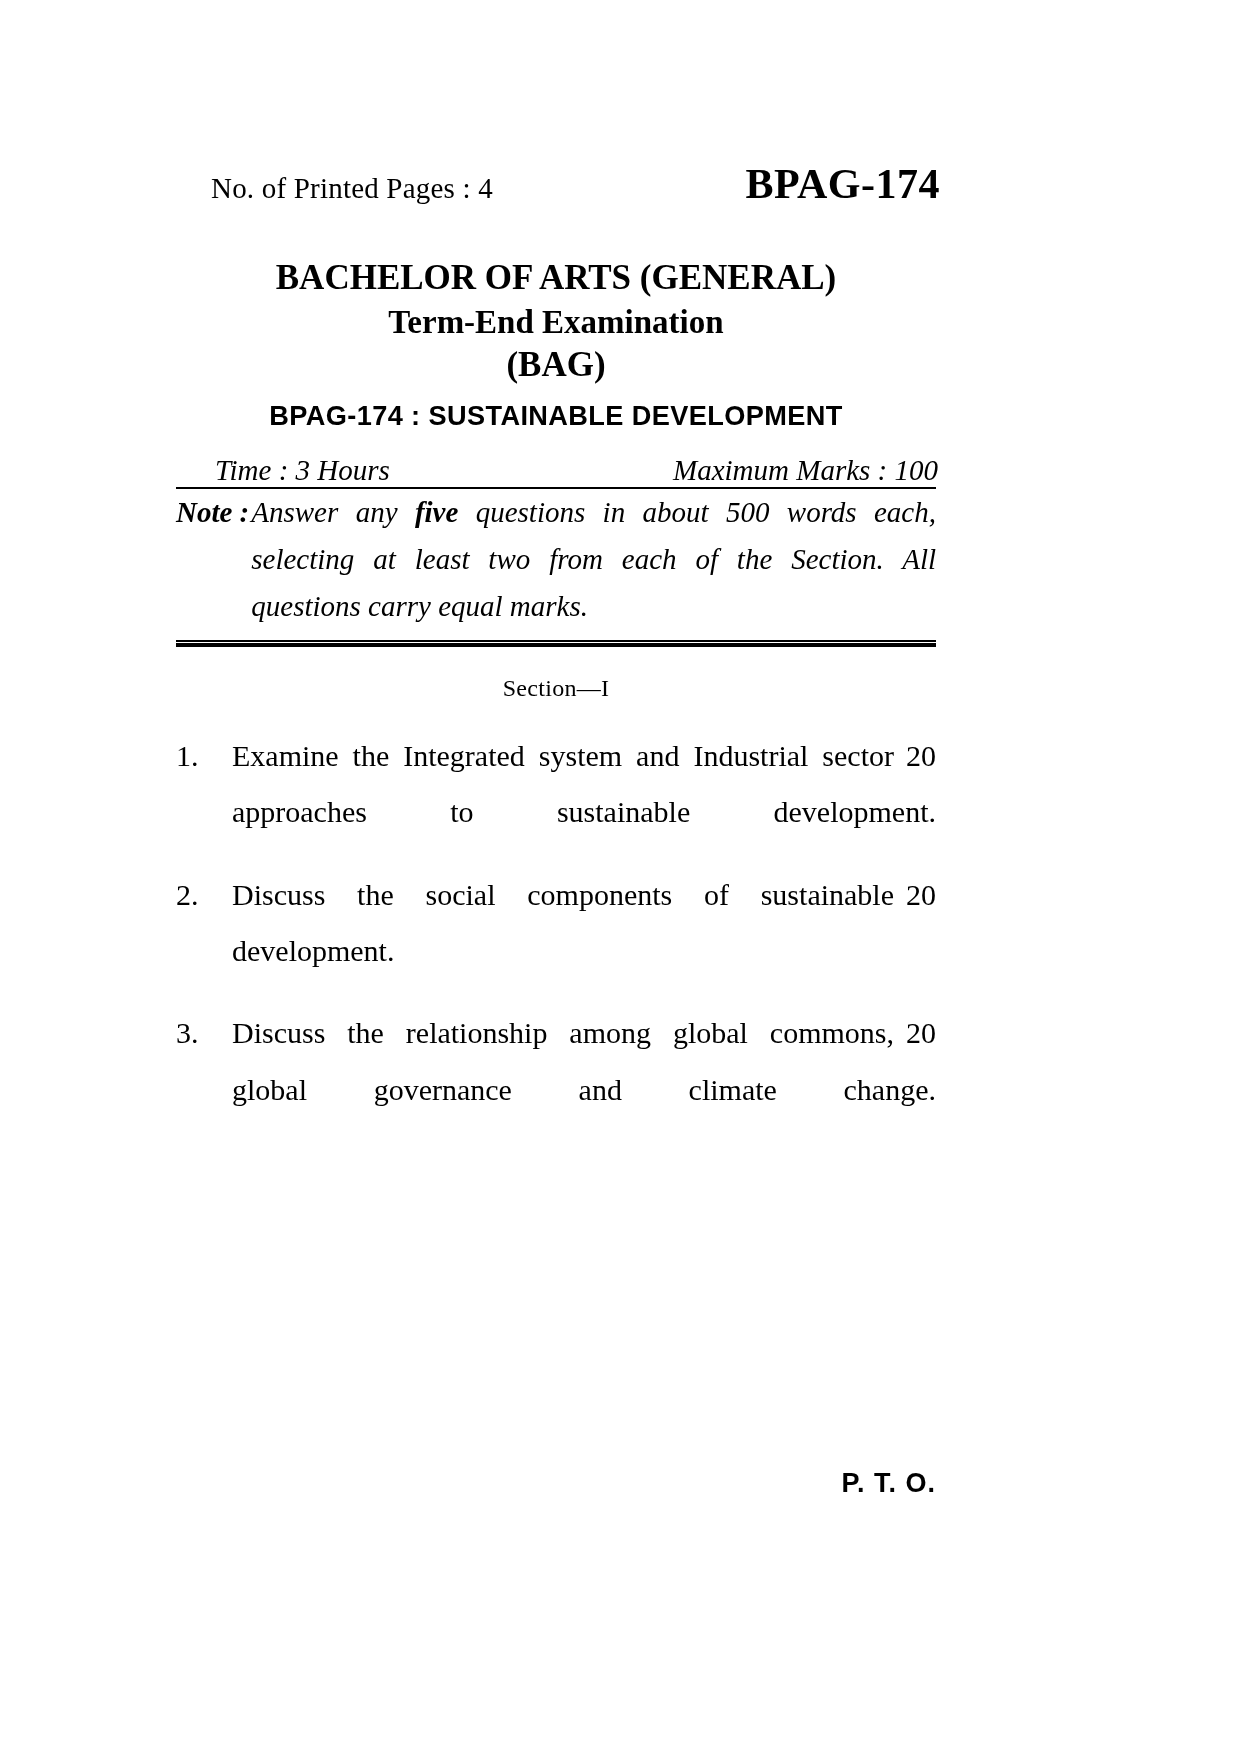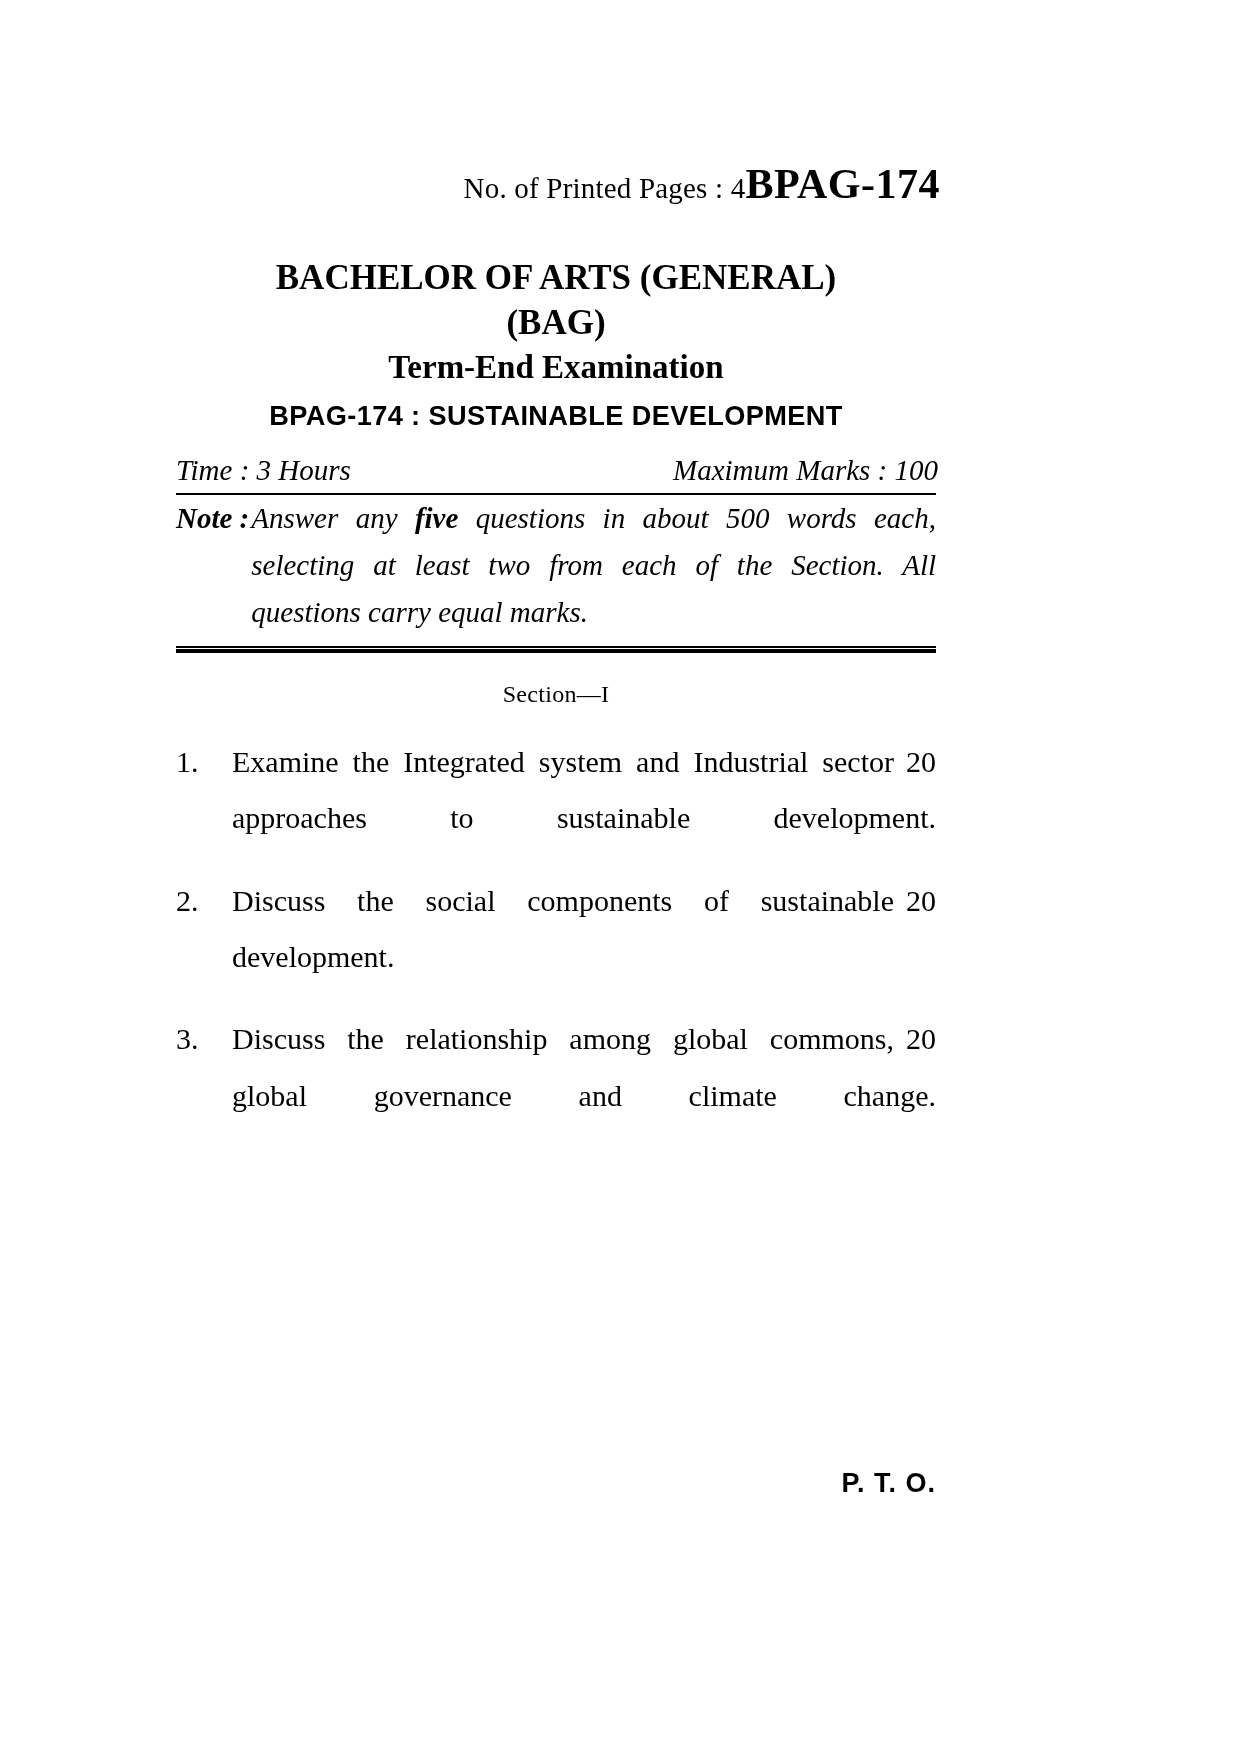--- a/index.html
+++ b/index.html
@@ -26,22 +26,23 @@
     position: absolute;
     left: 176px;
     top: 160px;
     width: 760px;
   }
 
   
   .header-row {
     display: flex;
     align-items: baseline;
-    justify-content: flex-end;
+    justify-content: space-between;
     height: 56px;
+    margin-left: 35px;
   }
   .printed-pages {
     font-family: "Liberation Serif", "DejaVu Serif", serif;
     font-size: 29px;
     letter-spacing: 0.2px;
     white-space: nowrap;
   }
   .paper-code {
     font-family: "Liberation Serif", "DejaVu Serif", serif;
     font-size: 42px;
@@ -79,21 +80,21 @@
   }
 
   
   .time-marks {
     display: flex;
     justify-content: space-between;
     align-items: baseline;
     font-style: italic;
     font-size: 29px;
     margin-top: 22px;
-    padding-bottom: 6px;
+    margin-left: 39px;
   }
   .time-marks .tm-left { white-space: nowrap; }
   .time-marks .tm-right { white-space: nowrap; margin-right: -2px; }
 
   .rule-single {
     border: 0;
     border-top: 2.5px solid #000;
     margin: 0 0 0 0;
     width: 100%;
   }
@@ -182,22 +183,22 @@
 <div class="page">
   <div class="content">
 
     <div class="header-row">
       <div class="printed-pages">No. of Printed Pages : 4</div>
       <div class="paper-code">BPAG-174</div>
     </div>
 
     <div class="title-block">
       <div class="t-line t-degree">BACHELOR OF ARTS (GENERAL)</div>
+      <div class="t-line t-exam">Term-End Examination</div>
       <div class="t-line t-abbr">(BAG)</div>
-      <div class="t-line t-exam">Term-End Examination</div>
     </div>
 
     <div class="subject-line">BPAG-174 : SUSTAINABLE DEVELOPMENT</div>
 
     <div class="time-marks">
       <div class="tm-left">Time : 3 Hours</div>
       <div class="tm-right">Maximum Marks : 100</div>
     </div>
     <hr class="rule-single">
 

